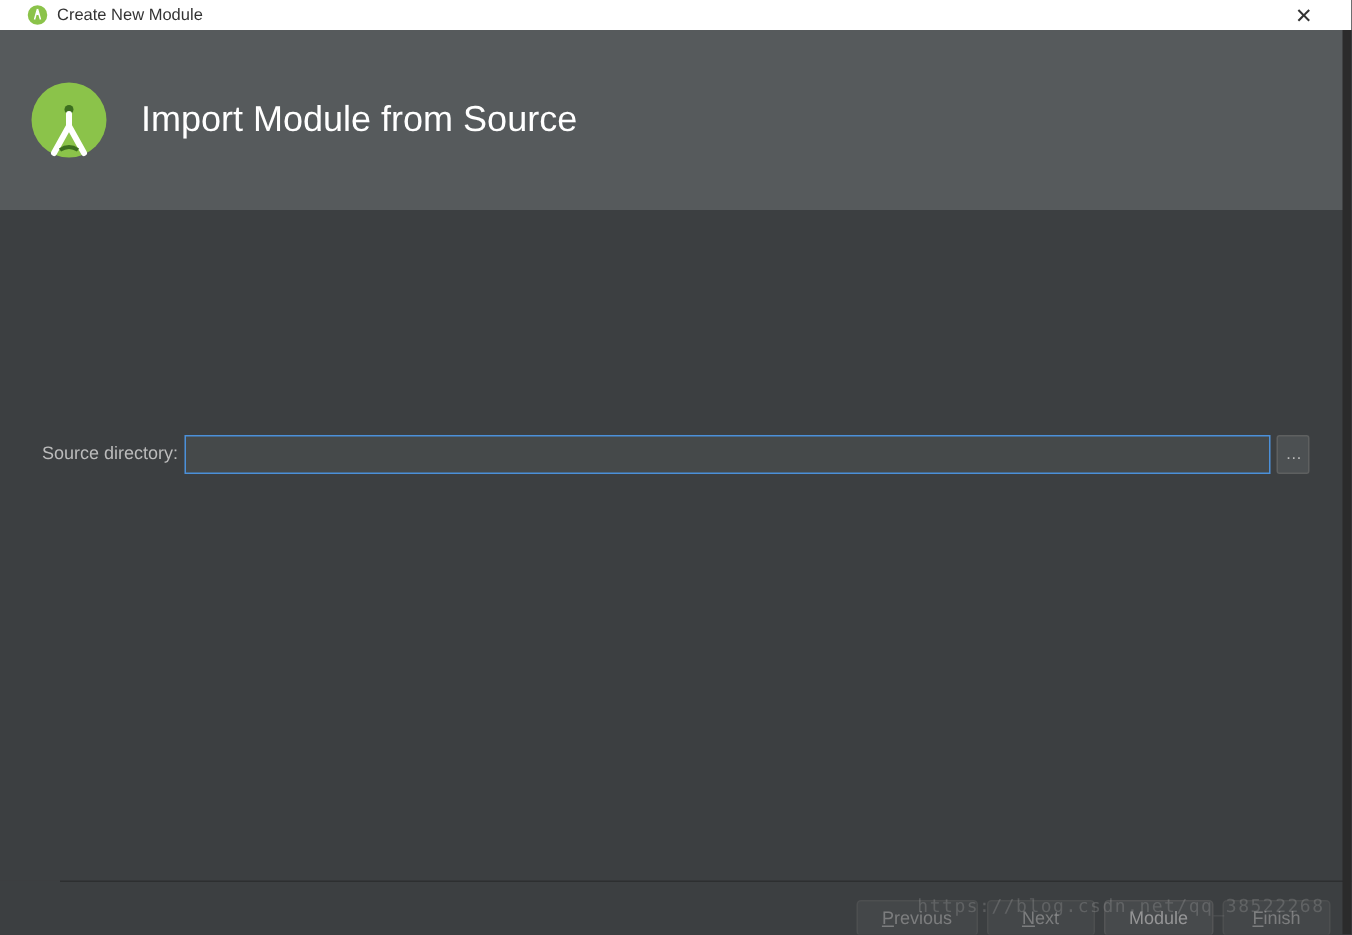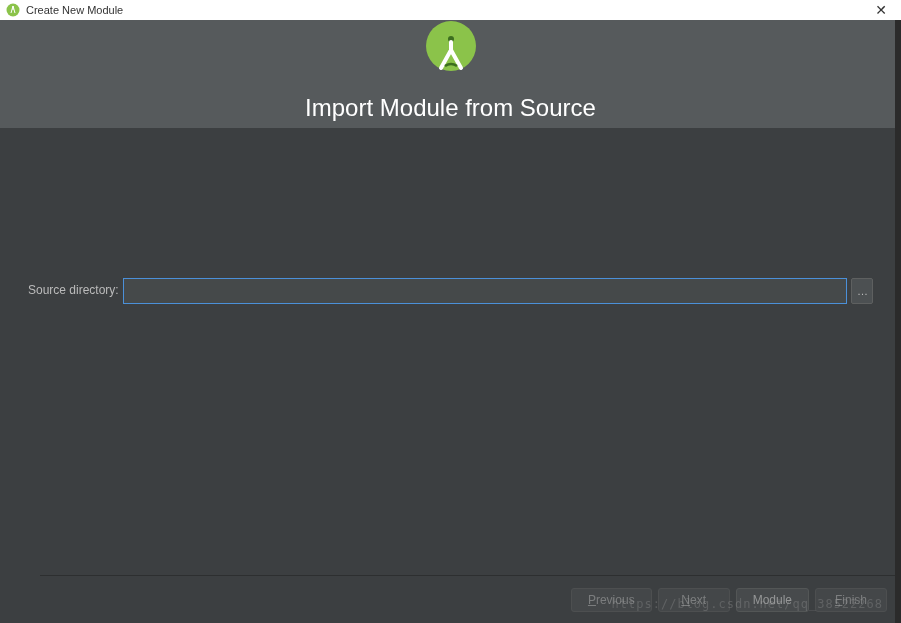--- a/index.html
+++ b/index.html
@@ -9,21 +9,21 @@
       width: 901px;
       height: 623px;
       overflow: hidden;
       position: relative;
     }
     .titlebar {
       background: #ffffff;
       height: 20px;
       display: flex;
       align-items: center;
-      padding: 0 6px;
+      padding: 0 18px;
       justify-content: space-between;
     }
     .titlebar-left {
       display: flex;
       align-items: center;
       gap: 6px;
     }
     .titlebar-icon {
       width: 14px;
       height: 14px;
@@ -37,26 +37,25 @@
     }
     .titlebar-close {
       font-size: 14px;
       color: #333;
       cursor: pointer;
       padding: 0 8px;
       font-weight: 300;
     }
     .header {
       background: #565a5c;
-      height: 108px;
+      height: 120px;
       display: flex;
       align-items: center;
       padding: 0 20px;
       gap: 22px;
-      flex-direction: column;
     }
     .header-icon {
       width: 52px;
       height: 52px;
       display: flex;
       align-items: center;
       justify-content: center;
     }
     .header-title {
       color: #ffffff;

